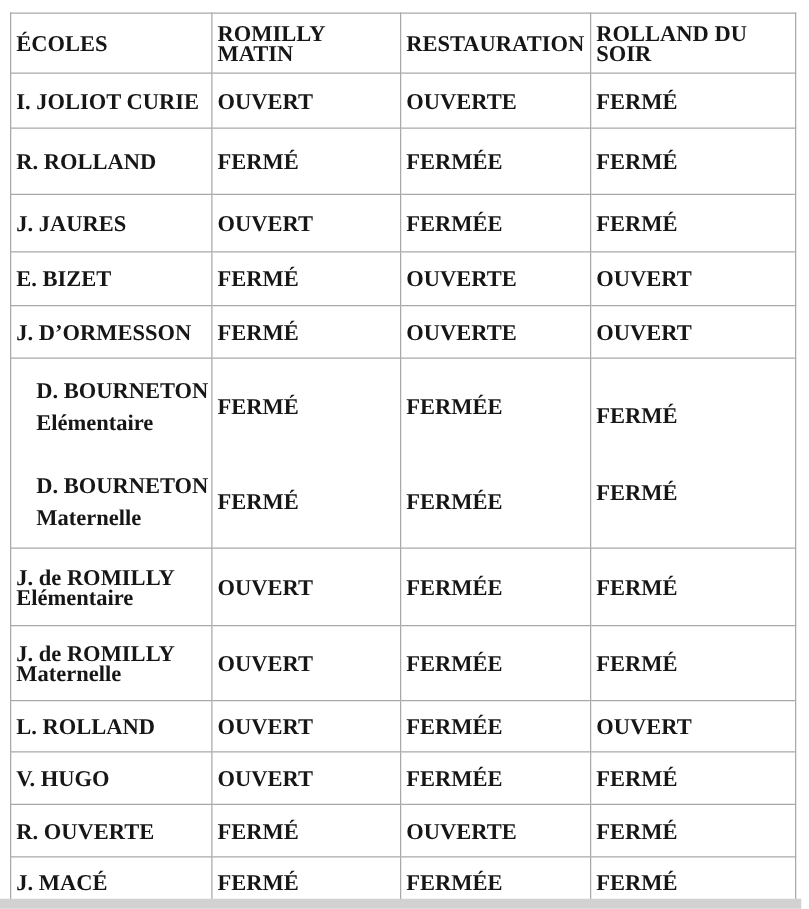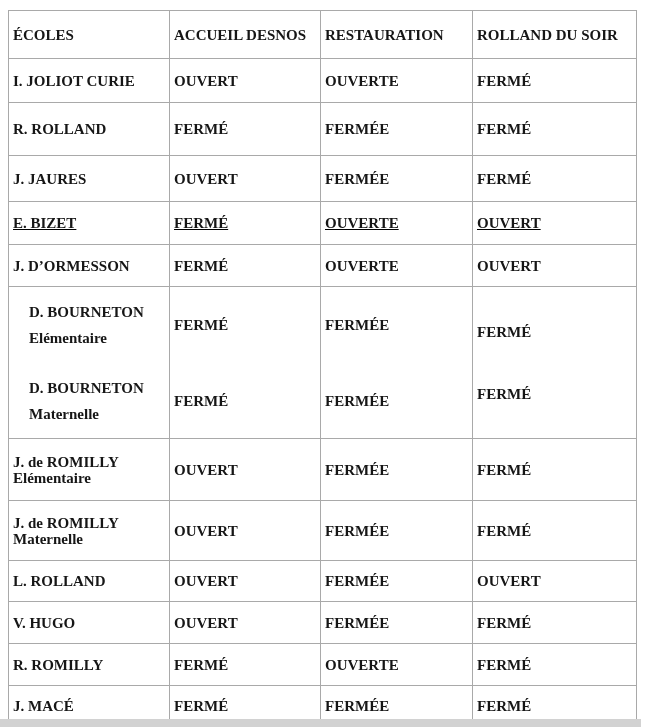--- a/index.html
+++ b/index.html
@@ -19,32 +19,32 @@
   .page{position:absolute;left:0;top:0;width:647px;height:727px;}
   table.status{
     position:absolute;left:8px;top:10px;
     width:628px;
     border-collapse:collapse;
     table-layout:fixed;
   }
   th,td{
     border:1px solid var(--border);
     font-weight:bold;
-    font-size:15px;
+    font-size:18px;
     line-height:16px;
     color:var(--text);
     text-align:left;
     vertical-align:middle;
     padding:2px 2px 2px 4px;
     white-space:pre-line;
     overflow:hidden;
   }
   tr.hdr{height:48px;}
   tr.r1{height:44px;} tr.r2{height:53px;} tr.r3{height:46px;font-family:Liberation Serif, serif;}
-  tr.r4{height:43px;text-decoration:underline;} tr.r5{height:42px;}
+  tr.r4{height:43px;} tr.r5{height:42px;}
   tr.bA{height:77px;} tr.bB{height:75px;}
   tr.r8{height:62px;} tr.r9{height:60px;}
   tr.r10{height:41px;} tr.r11{height:42px;}
   tr.r12{height:42px;} tr.r13{height:40px;}
   
   tr.bA > .nb{border-bottom-style:hidden;}
   tr.bB > td{border-top-style:hidden;}
   tr.bA td.school, tr.bB td.school{line-height:26px;padding-left:20px;}
   td.soir-merged div + div{margin-top:30px;}
   .bottom-bar{
@@ -61,21 +61,21 @@
   <table class="status">
     <colgroup>
       <col style="width:161px">
       <col style="width:151px">
       <col style="width:152px">
       <col style="width:164px">
     </colgroup>
     <thead>
       <tr class="hdr">
         <th>ÉCOLES</th>
-        <th>ACCUEIL DESNOS</th>
+        <th>ROMILLY MATIN</th>
         <th>RESTAURATION</th>
         <th>ROLLAND DU SOIR</th>
       </tr>
     </thead>
     <tbody>
       <tr class="r1">
         <td class="school">I. JOLIOT CURIE</td>
         <td>OUVERT</td>
         <td>OUVERTE</td>
         <td>FERMÉ</td>
@@ -140,21 +140,21 @@
         <td>FERMÉE</td>
         <td>OUVERT</td>
       </tr>
       <tr class="r11">
         <td class="school">V. HUGO</td>
         <td>OUVERT</td>
         <td>FERMÉE</td>
         <td>FERMÉ</td>
       </tr>
       <tr class="r12">
-        <td class="school">R. ROMILLY</td>
+        <td class="school">R. OUVERTE</td>
         <td>FERMÉ</td>
         <td>OUVERTE</td>
         <td>FERMÉ</td>
       </tr>
       <tr class="r13">
         <td class="school">J. MACÉ</td>
         <td>FERMÉ</td>
         <td>FERMÉE</td>
         <td>FERMÉ</td>
       </tr>

